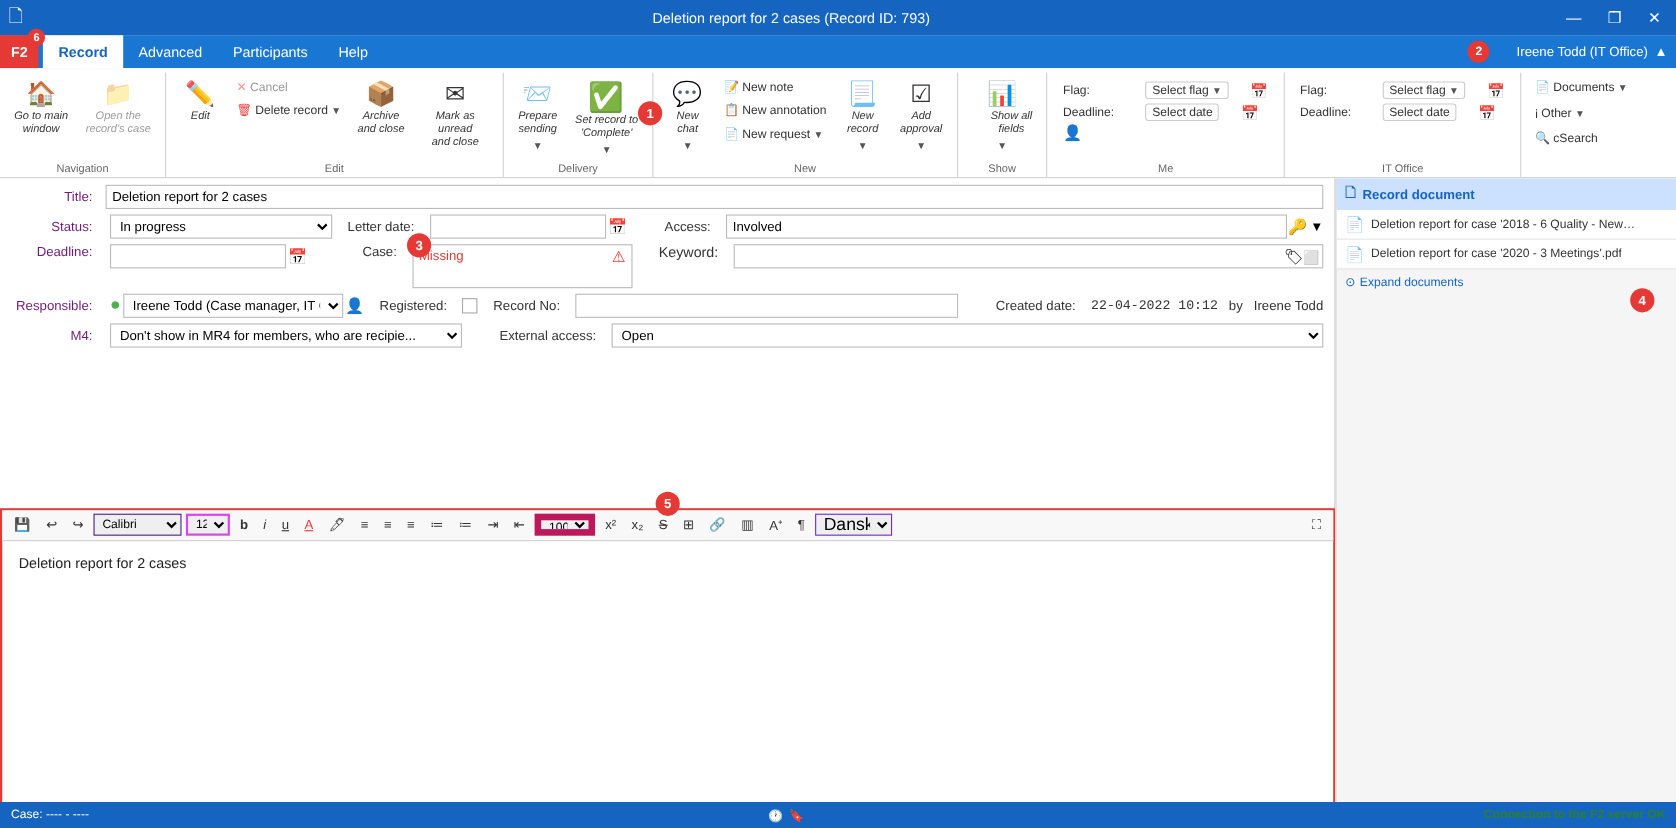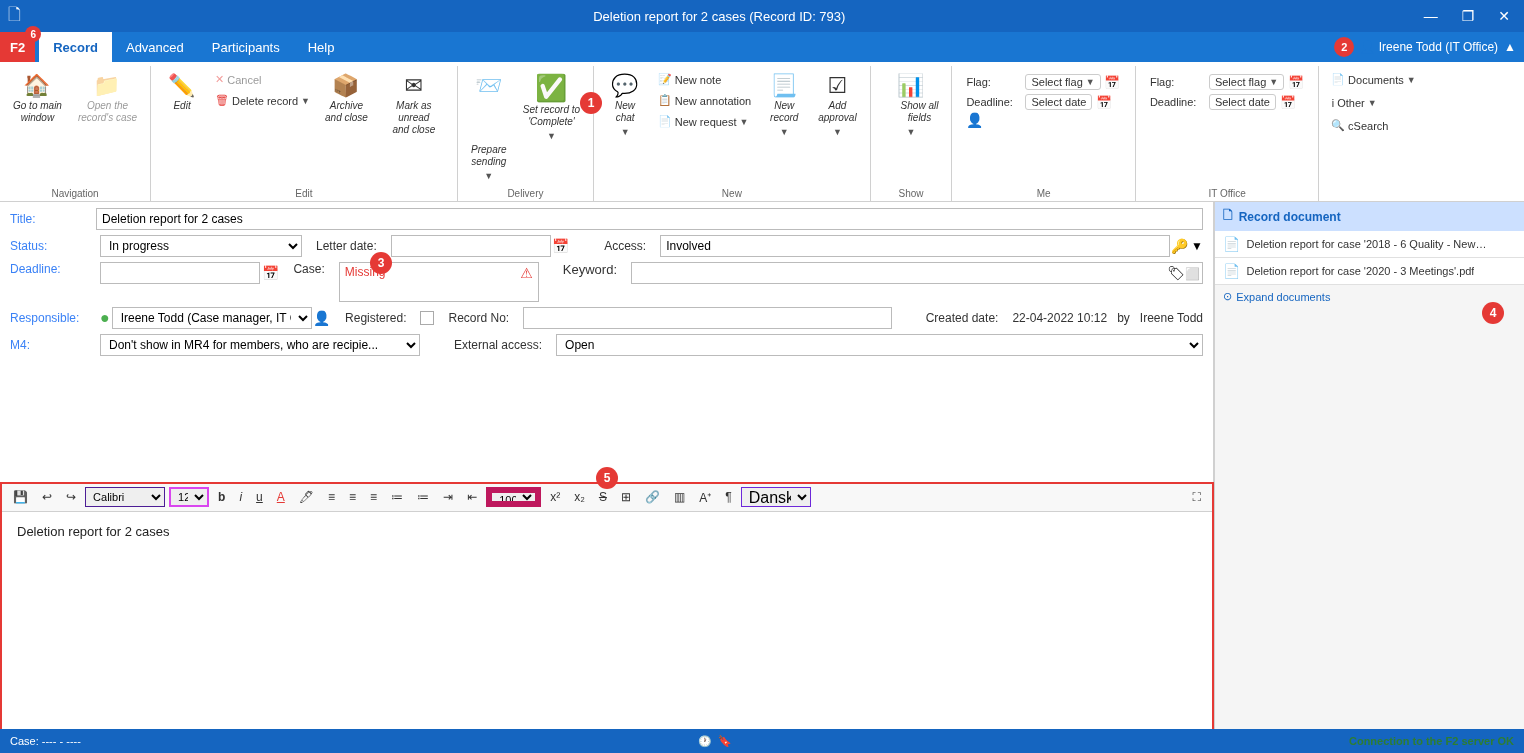--- a/index.html
+++ b/index.html
@@ -138,23 +138,23 @@
       overflow: hidden;
     }
     .form-row {
       display: flex;
       align-items: center;
       margin-bottom: 5px;
       gap: 6px;
     }
     .form-label {
       font-size: 12px;
-      color: #3b82f6;
+      color: #701a75;
       min-width: 80px;
-      text-align: left;
+      text-align: right;
       padding-right: 6px;
     }
     .form-input {
       border: 1px solid #bbb;
       padding: 2px 5px;
       font-size: 12px;
       height: 22px;
       background: white;
       flex: 1;
     }
@@ -282,21 +282,21 @@
 
     .dropdown-arrow { font-size: 9px; color: #555; }
     .checkbox-field { width: 14px; height: 14px; border: 1px solid #aaa; display: inline-block; background: white; }
 
     .flag-section {
       display: flex;
       flex-direction: column;
       padding: 4px 8px;
       min-width: 120px;
     }
-    .flag-row { display: flex; align-items: center; gap: 4px; font-size: 11px; color: #333; }
+    .flag-row { display: flex; align-items: center; gap: 20px; font-size: 11px; color: #333; }
     .flag-row .lbl { min-width: 55px; }
 
     .status-green { color: #2e7d32; font-weight: bold; }
 
     
     .main-wrapper {
       display: flex;
       flex-direction: column;
       height: 753px;
     }
@@ -403,21 +403,21 @@
 and close</span>
         </div>
       </div>
       <div class="ribbon-group-label">Edit</div>
     </div>
 
     <div class="ribbon-group">
       <div class="ribbon-group-content">
         <div class="ribbon-btn">
           <span class="icon">📨</span>
-          <span class="lbl" style="white-space:pre-line;margin-top:44px;">Prepare
+          <span class="lbl" style="white-space:pre-line;">Prepare
 sending</span>
           <span class="dropdown-arrow">▼</span>
         </div>
         <div class="ribbon-btn">
           <span class="icon" style="color:#1976d2;font-size:26px;">✅</span>
           <span class="lbl" style="white-space:pre-line;">Set record to
 'Complete'</span>
           <span class="dropdown-arrow">▼</span>
         </div>
       </div>
@@ -575,21 +575,21 @@
               <span style="font-size:12px;cursor:pointer;">▼</span>
             </div>
           </div>
 
           <div class="form-row" style="gap:10px;align-items:flex-start;">
             <span class="form-label">Deadline:</span>
             <div style="display:flex;align-items:center;gap:2px;">
               <input class="form-input" type="text" style="width: 160px;">
               <span style="font-size:14px;cursor:pointer;">📅</span>
             </div>
-            <span style="font-size:12px;color:#333;padding:0 4px;">Case:</span>
+            <span style="font-size:12px;color:#333;padding:0 4px;margin-left:36px;">Case:</span>
             <div style="display:flex;align-items:center;gap:2px;">
               <div style="border:1px solid #bbb;background:white;width:200px;height:40px;padding:2px 5px;font-size:12px;display:flex;align-items:flex-start;color:#e53935;">
                 <span style="color:#e53935;">Missing</span>
                 <span style="margin-left:auto;font-size:14px;">⚠</span>
               </div>
             </div>
             <span style="font-size:13px;color:#333;padding:0 4px;margin-left:10px;">Keyword:</span>
             <div style="display:flex;flex-direction:column;flex:1;">
               <div style="border:1px solid #bbb;background:white;height:40px;flex:1;display:flex;align-items:flex-end;justify-content:flex-end;padding:2px;">
                 <span style="font-size:14px;">🏷</span>
@@ -607,21 +607,21 @@
               </select>
               <span style="font-size:14px;cursor:pointer;">👤</span>
             </div>
             <span style="font-size:12px;color:#333;padding:0 4px;">Registered:</span>
             <div style="display:flex;align-items:center;gap:4px;">
               <span class="checkbox-field"></span>
             </div>
             <span style="font-size:12px;color:#333;padding:0 4px;">Record No:</span>
             <input class="form-input" type="text" style="width: 120px;">
             <span style="font-size:12px;color:#333;padding:0 4px;margin-left:20px;">Created date:</span>
-            <span style="font-size:12px;color:#333;">22-04-2022 10:12</span>
+            <span style="font-size:12px;color:#333;font-family:Liberation Mono, monospace;">22-04-2022 10:12</span>
             <span style="font-size:12px;color:#333;">by</span>
             <span style="font-size:12px;color:#333;">Ireene Todd</span>
           </div>
 
           <div class="form-row" style="gap:10px;align-items:center;">
             <span class="form-label">M4:</span>
             <select class="form-select" style="width:320px;flex:none;">
               <option>Don't show in MR4 for members, who are recipie...</option>
             </select>
             <span style="font-size:12px;color:#333;padding:0 4px;margin-left:20px;">External access:</span>

